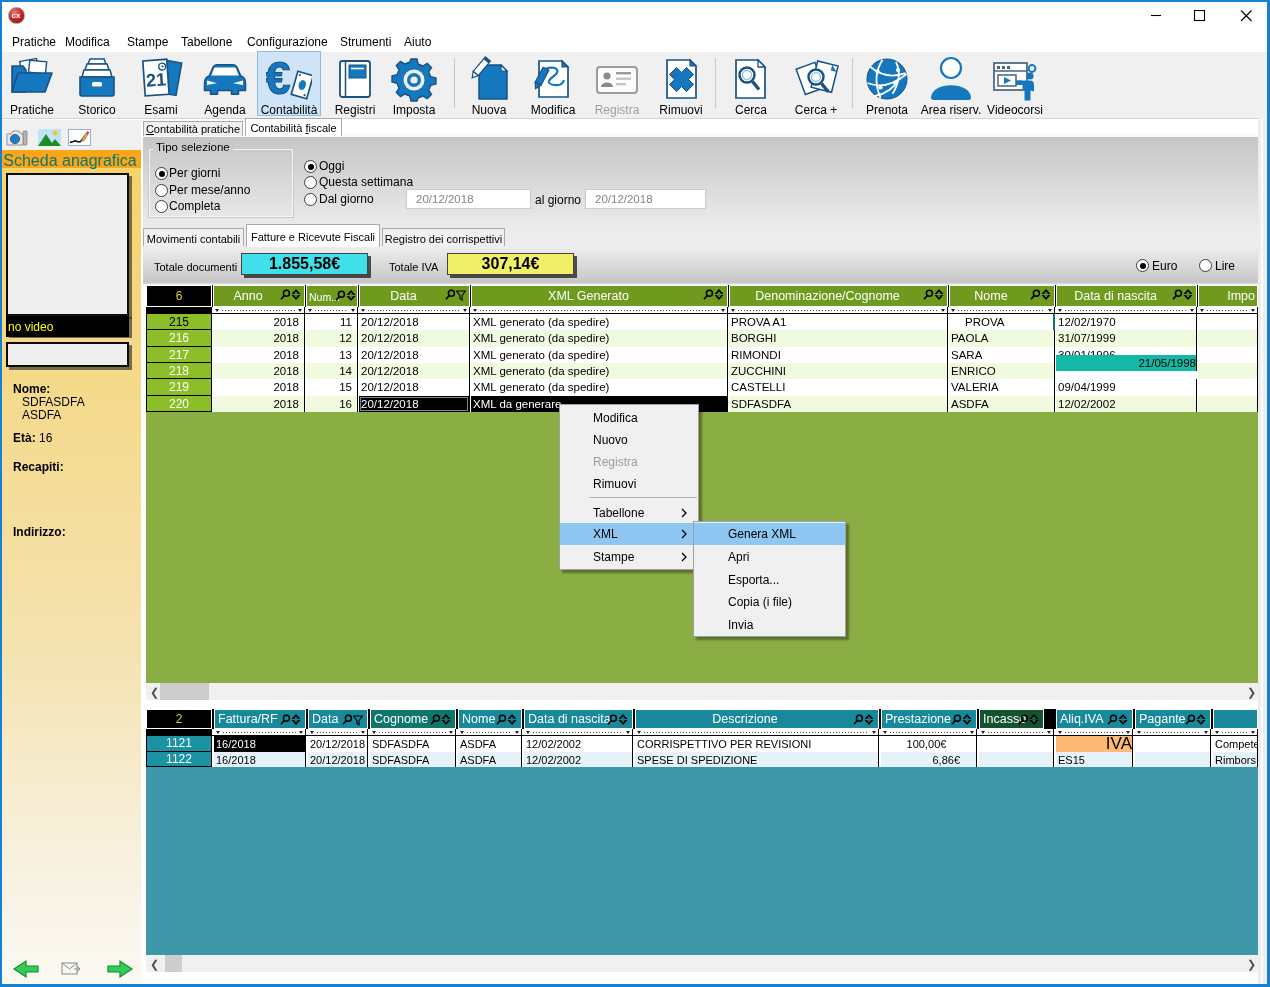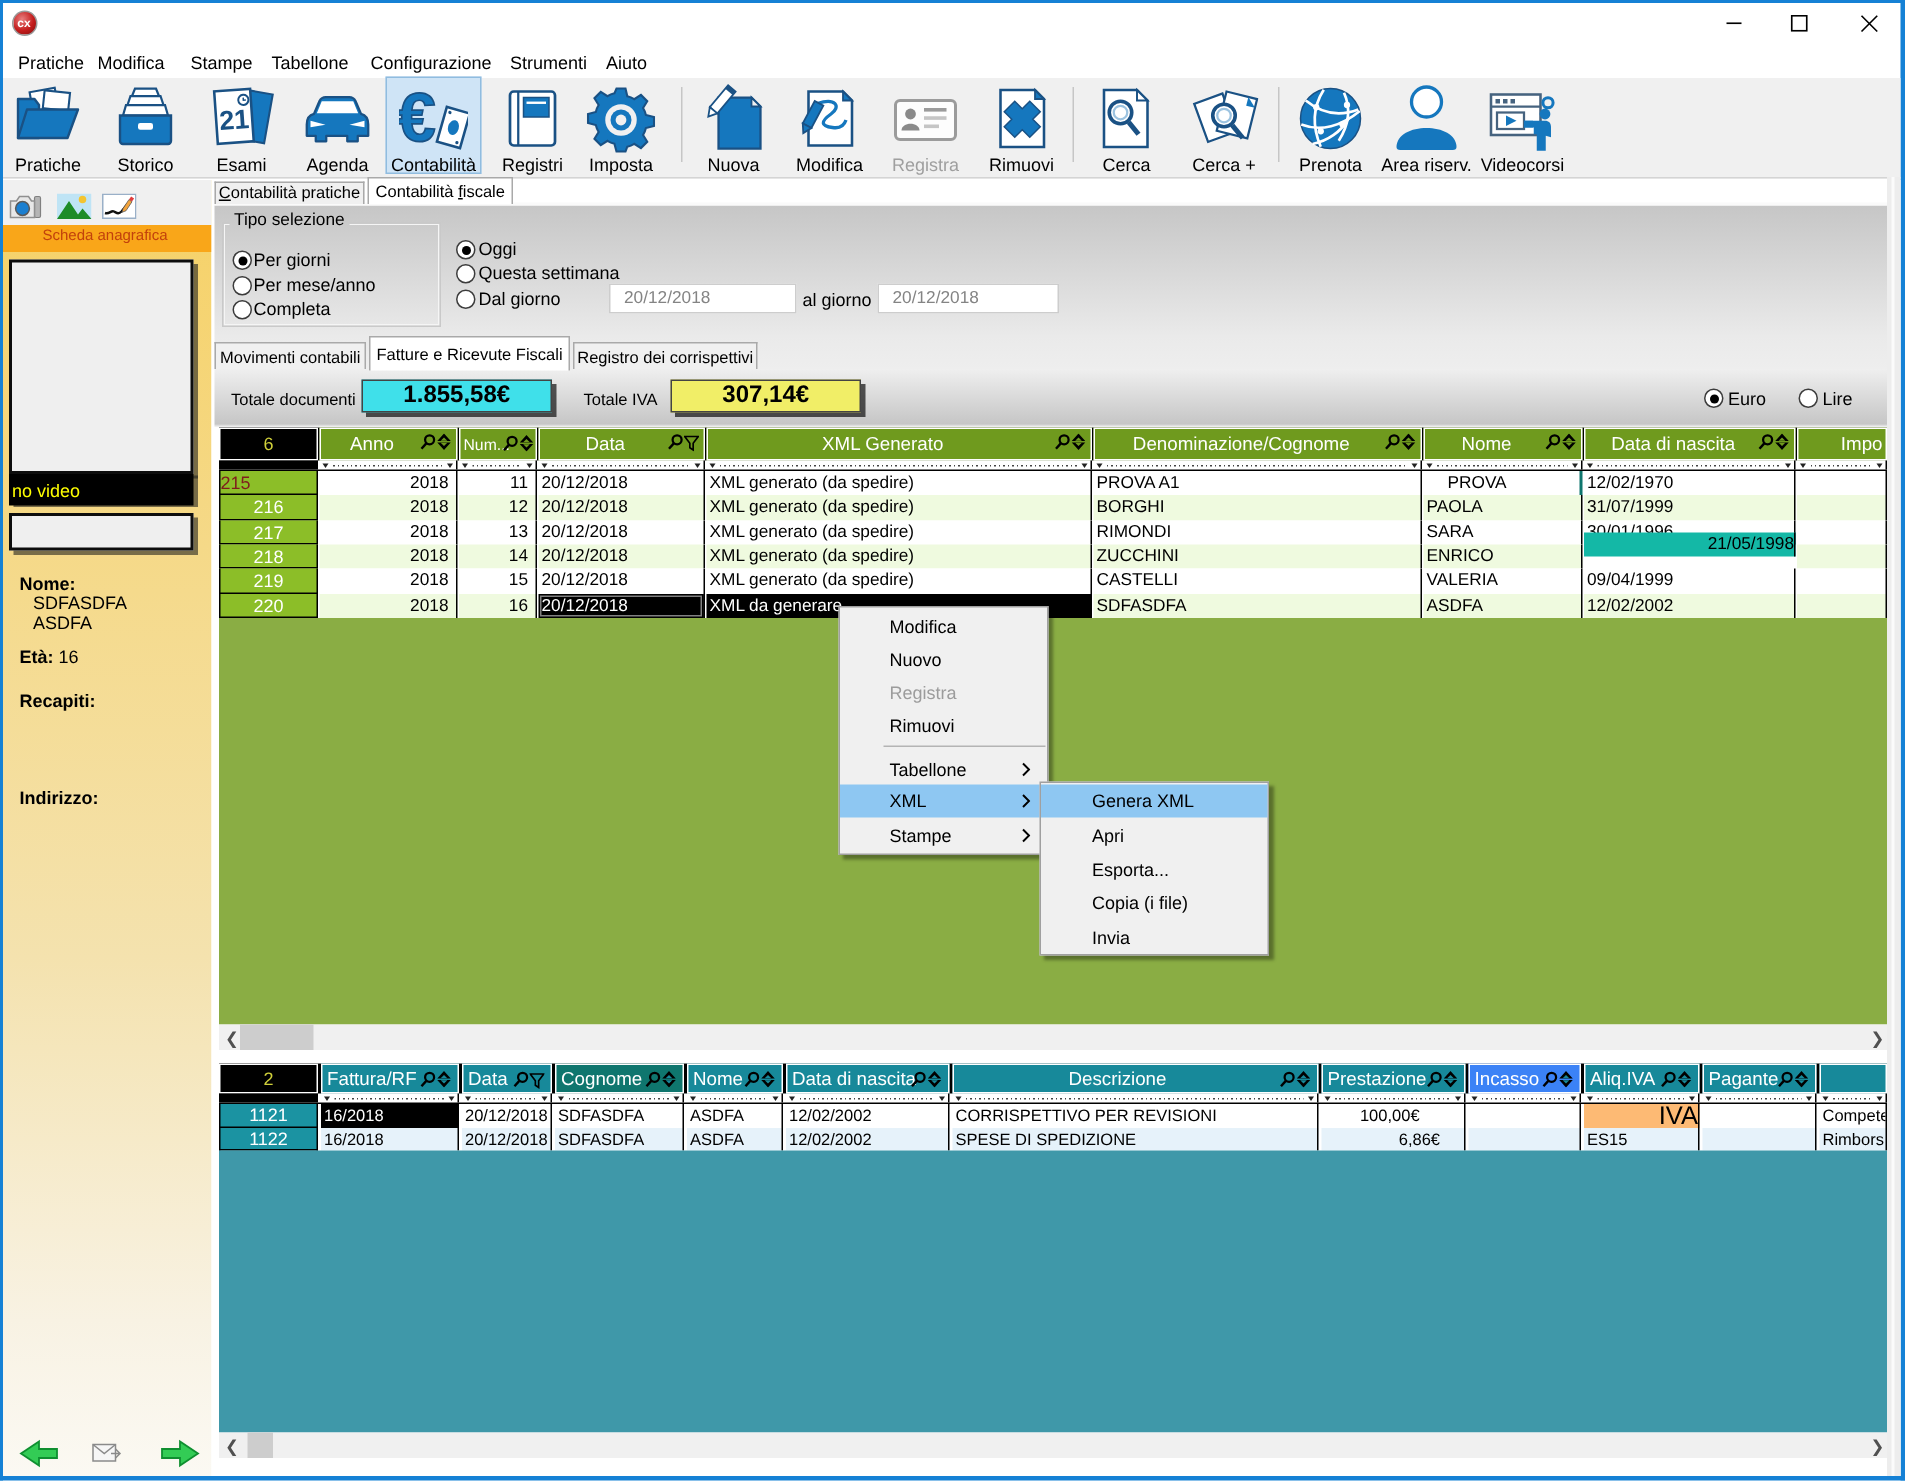--- a/index.html
+++ b/index.html
@@ -201,21 +201,21 @@
 <circle cx="17" cy="4" r="2.5" fill="#f4c430"></circle>
 <path d="M0 17 L8 5 l6 9 3 -4 6 7 Z" fill="#1d8c27"></path>
       </svg></div>
 <div class="a" style="left:68px;top:129px;width:23px;height:17px"><svg width="23" height="17" viewBox="0 0 23 17">
 <rect x="0.5" y="0.5" width="22" height="16" fill="#fff" stroke="#9ab0c8"></rect>
 <path d="M2 13 c3 1 4 -2 6 -1 s3 2 5 0 l4 -5" fill="none" stroke="#111" stroke-width="1.6"></path>
 <path d="M14 10 l4 -6 2 1.5 -4 6 -2.6 1 Z" fill="#f2a33c" stroke="#555" stroke-width="0.5"></path>
 <path d="M18 4 l1.4 -2 2 1.4 -1.4 2 Z" fill="#e03c3c"></path>
       </svg></div>
 <div class="a" style="left:2px;top:150px;width:139px;height:18px;background:#f9a619"></div>
-<div class="tx" style="left:70px;top:152px;font-size:10px;color:#c2410c;transform:translateX(-50%)">Scheda anagrafica</div>
+<div class="tx" style="left:70px;top:152px;font-size:16px;color:#0f766e;transform:translateX(-50%)">Scheda anagrafica</div>
 <div class="a" style="left:6px;top:173px;width:123px;height:143px;background:#efefef;border:2px solid #0d0d0d;box-shadow:3px 3px 0 rgba(35,35,30,.6)"></div>
 <div class="a" style="left:6px;top:316px;width:123px;height:21px;background:#000;box-shadow:3px 1px 0 rgba(35,35,30,.6)"></div>
 <div class="tx" style="left:8px;top:320px;font-size:12px;color:#ffff00">no video</div>
 <div class="a" style="left:6px;top:342px;width:123px;height:25px;background:#efefef;border:2px solid #0d0d0d;box-shadow:3px 3px 0 rgba(35,35,30,.6)"></div>
 <div class="tx" style="left:13px;top:382px;font-size:12px;color:#000"><b>Nome:</b></div>
 <div class="tx" style="left:22px;top:395px;font-size:12px;color:#000">SDFASDFA</div>
 <div class="tx" style="left:22px;top:408px;font-size:12px;color:#000">ASDFA</div>
 <div class="tx" style="left:13px;top:431px;font-size:12px;color:#000"><b>Età:</b> 16</div>
 <div class="tx" style="left:13px;top:460px;font-size:12px;color:#000"><b>Recapiti:</b></div>
 <div class="tx" style="left:13px;top:525px;font-size:12px;color:#000"><b>Indirizzo:</b></div>
@@ -371,21 +371,21 @@
       <div class="a" style="left:2px;top:1.5px;width:0;height:0;border-left:2.5px solid transparent;border-right:2.5px solid transparent;border-top:3.5px solid #222"></div>
       <div class="a" style="left:9px;right:9px;top:2.5px;height:1px;background:repeating-linear-gradient(90deg,#444 0 1px,#fff 1px 3px)"></div>
       <div class="a" style="right:2px;top:1.5px;width:0;height:0;border-left:2.5px solid transparent;border-right:2.5px solid transparent;border-top:3.5px solid #222"></div>
     </div>
 <div class="a" style="left:1198px;top:307px;width:60px;height:6px;background:#fff;border-right:1px solid #000;overflow:hidden">
       <div class="a" style="left:2px;top:1.5px;width:0;height:0;border-left:2.5px solid transparent;border-right:2.5px solid transparent;border-top:3.5px solid #222"></div>
       <div class="a" style="left:9px;right:9px;top:2.5px;height:1px;background:repeating-linear-gradient(90deg,#444 0 1px,#fff 1px 3px)"></div>
       <div class="a" style="right:2px;top:1.5px;width:0;height:0;border-left:2.5px solid transparent;border-right:2.5px solid transparent;border-top:3.5px solid #222"></div>
     </div>
 <div class="a" style="left:146px;top:313px;width:1112px;height:1px;background:#000"></div>
-<div class="a" style="left:146px;top:314.0px;width:66px;height:16.3px;background:#8cbe28;border:1px solid #000;border-top:none;color:#7f1d1d;font-size:12px;text-align:left;padding-top:1px">215</div>
+<div class="a" style="left:146px;top:314.0px;width:66px;height:16.3px;background:#8cbe28;border:1px solid #000;border-top:none;color:#000000;font-size:12px;text-align:center;padding-top:1px">215</div>
 <div class="a" style="left:213px;top:314.0px;width:92px;height:16.3px;background:#ffffff;border-right:1px solid #000;color:#000;font-size:11.5px;line-height:16px;padding-right:5px;text-align:right;overflow:hidden;white-space:nowrap">2018</div>
 <div class="a" style="left:306px;top:314.0px;width:52px;height:16.3px;background:#ffffff;border-right:1px solid #000;color:#000;font-size:11.5px;line-height:16px;padding-right:5px;text-align:right;overflow:hidden;white-space:nowrap">11</div>
 <div class="a" style="left:359px;top:314.0px;width:111px;height:16.3px;background:#ffffff;border-right:1px solid #000;color:#000;font-size:11.5px;line-height:16px;padding-left:2px;text-align:left;overflow:hidden;white-space:nowrap">20/12/2018</div>
 <div class="a" style="left:471px;top:314.0px;width:257px;height:16.3px;background:#ffffff;border-right:1px solid #000;color:#000;font-size:11.5px;line-height:16px;padding-left:2px;text-align:left;overflow:hidden;white-space:nowrap">XML generato (da spedire)</div>
 <div class="a" style="left:729px;top:314.0px;width:219px;height:16.3px;background:#ffffff;border-right:1px solid #000;color:#000;font-size:11.5px;line-height:16px;padding-left:2px;text-align:left;overflow:hidden;white-space:nowrap">PROVA A1</div>
 <div class="a" style="left:949px;top:314.0px;width:106px;height:16.3px;background:#ffffff;border-right:2px solid #0f766e;color:#000;font-size:11.5px;line-height:16px;padding-left:16px;text-align:left;overflow:hidden;white-space:nowrap">PROVA</div>
 <div class="a" style="left:1056px;top:314.0px;width:141px;height:16.3px;background:#ffffff;border-right:1px solid #000;color:#000;font-size:11.5px;line-height:16px;padding-left:2px;text-align:left;overflow:hidden;white-space:nowrap">12/02/1970</div>
 <div class="a" style="left:1198px;top:314.0px;width:60px;height:16.3px;background:#ffffff;border-right:1px solid #000;color:#000;font-size:11.5px;line-height:16px;padding-left:2px;text-align:left;overflow:hidden;white-space:nowrap"></div>
 <div class="a" style="left:146px;top:330.3px;width:66px;height:16.3px;background:#8cbe28;border:1px solid #000;border-top:none;color:#fff;font-size:12px;text-align:center;padding-top:1px">216</div>
 <div class="a" style="left:213px;top:330.3px;width:92px;height:16.3px;background:#effadf;border-right:1px solid #000;color:#000;font-size:11.5px;line-height:16px;padding-right:5px;text-align:right;overflow:hidden;white-space:nowrap">2018</div>
@@ -501,21 +501,21 @@
 <div class="a" style="left:881px;top:709px;width:96px;height:20px;background:#17899a;border:1px solid #fff;color:#fff;font-size:12.5px;overflow:hidden;white-space:nowrap">
       <div class="a" style="left:3px;top:2px">Prestazione</div>
       <div class="a" style="right:4px;top:4px"><svg width="11" height="11" viewBox="0 0 11 11">
           <circle cx="6.4" cy="4.2" r="3" fill="none" stroke="#000" stroke-width="1.5"></circle>
           <line x1="4.2" y1="6.6" x2="1" y2="10.2" stroke="#000" stroke-width="1.6"></line>
         </svg><svg width="10" height="11" viewBox="0 0 10 11">
           <path d="M5 0 L9.5 5 H0.5 Z M5 11 L9.5 6 H0.5 Z" fill="#000"></path>
           <path d="M5 2.6 L7.2 4.8 H2.8 Z M5 8.4 L7.2 6.2 H2.8 Z" fill="#17899a"></path>
         </svg></div>
     </div>
-<div class="a" style="left:979px;top:709px;width:75px;height:20px;background:#3b82f6;border:1px solid #fff;color:#fff;font-size:12.5px;overflow:hidden;white-space:nowrap">
+<div class="a" style="left:979px;top:709px;width:65px;height:20px;background:#14532d;border:1px solid #fff;color:#fff;font-size:12.5px;overflow:hidden;white-space:nowrap">
       <div class="a" style="left:3px;top:2px">Incasso</div>
       <div class="a" style="right:4px;top:4px"><svg width="11" height="11" viewBox="0 0 11 11">
           <circle cx="6.4" cy="4.2" r="3" fill="none" stroke="#000" stroke-width="1.5"></circle>
           <line x1="4.2" y1="6.6" x2="1" y2="10.2" stroke="#000" stroke-width="1.6"></line>
         </svg><svg width="10" height="11" viewBox="0 0 10 11">
           <path d="M5 0 L9.5 5 H0.5 Z M5 11 L9.5 6 H0.5 Z" fill="#000"></path>
           <path d="M5 2.6 L7.2 4.8 H2.8 Z M5 8.4 L7.2 6.2 H2.8 Z" fill="#17899a"></path>
         </svg></div>
     </div>
 <div class="a" style="left:1056px;top:709px;width:77px;height:20px;background:#17899a;border:1px solid #fff;color:#fff;font-size:12.5px;overflow:hidden;white-space:nowrap">

